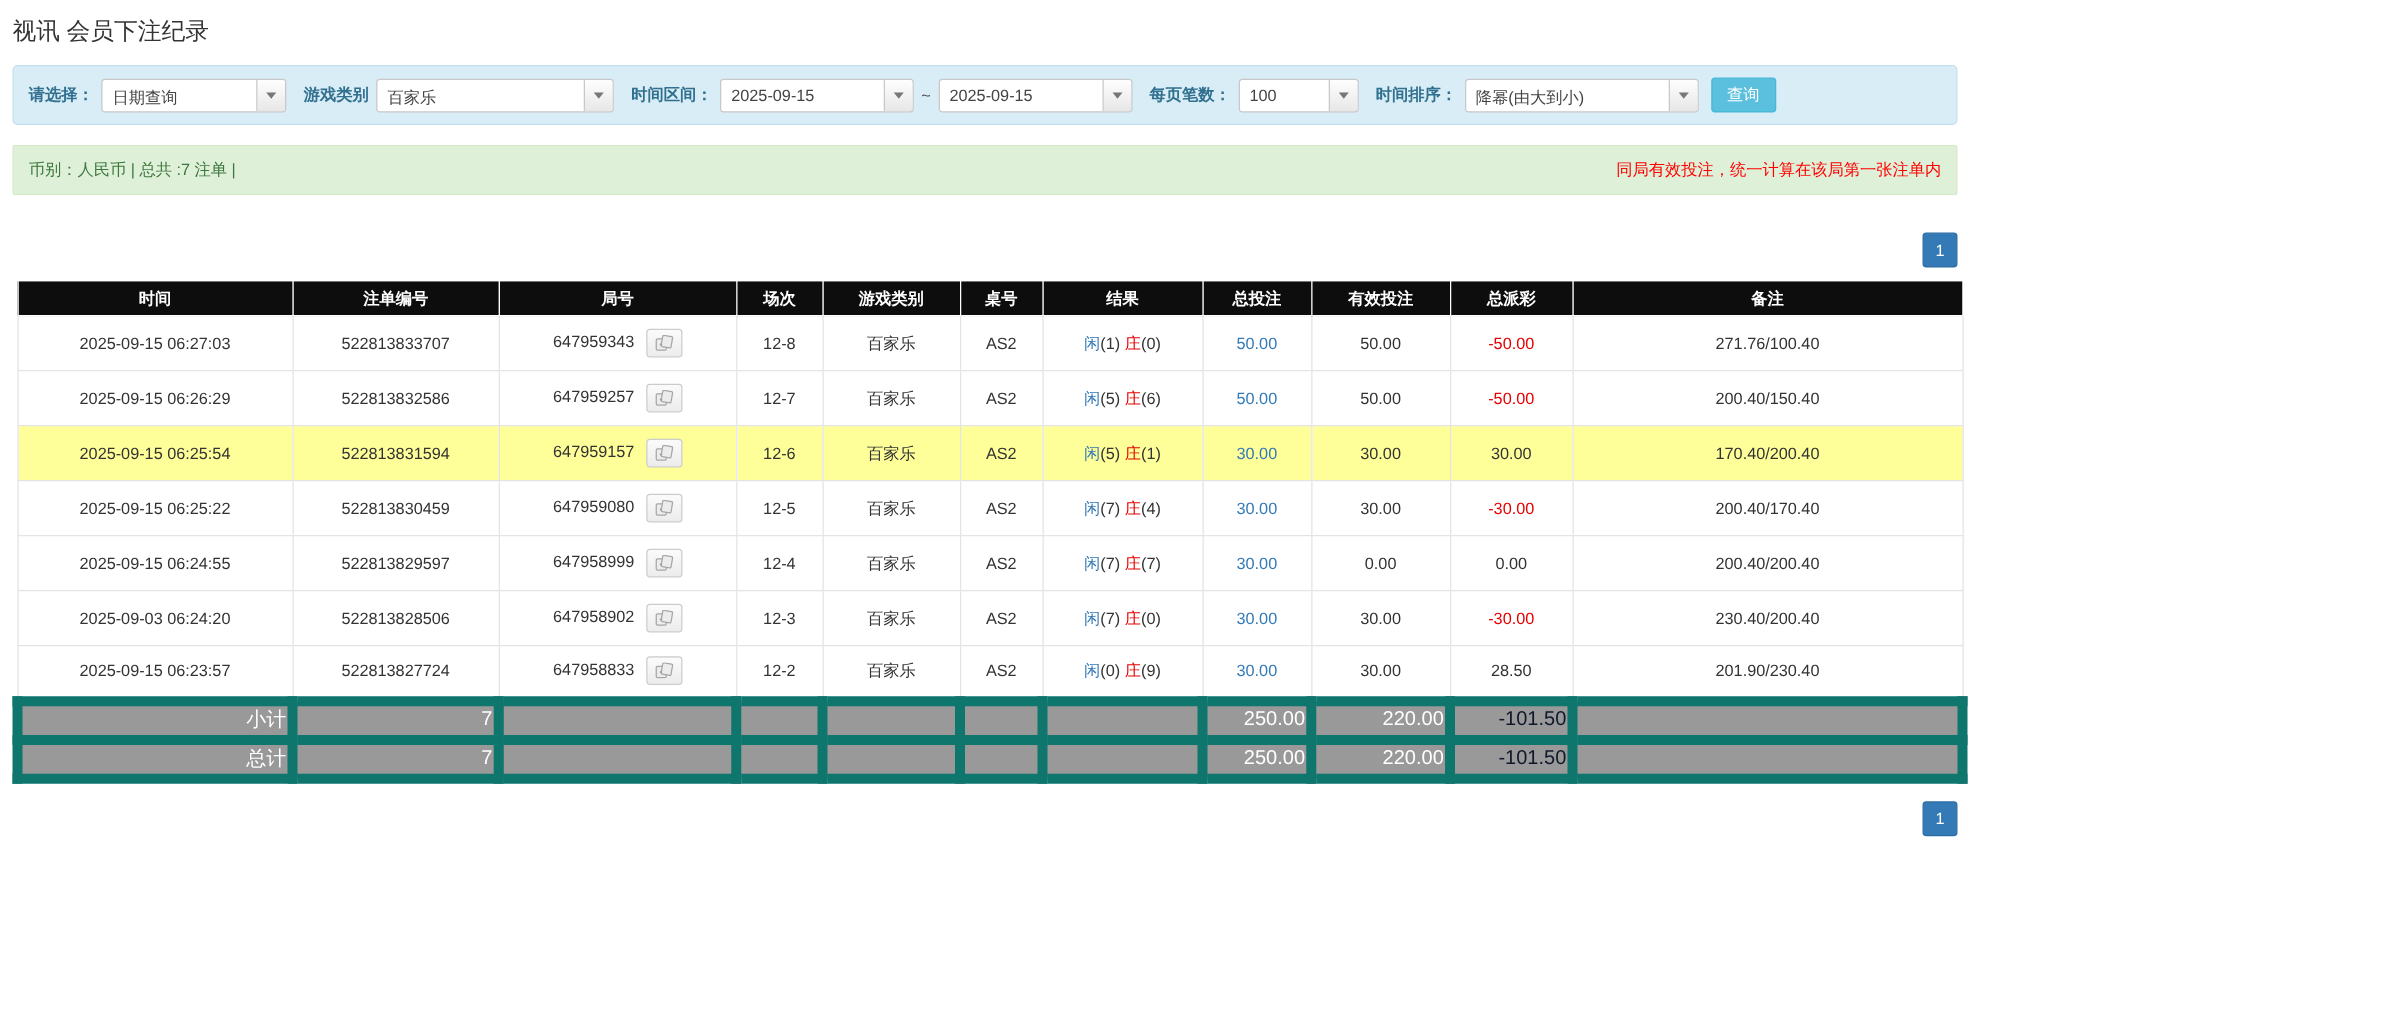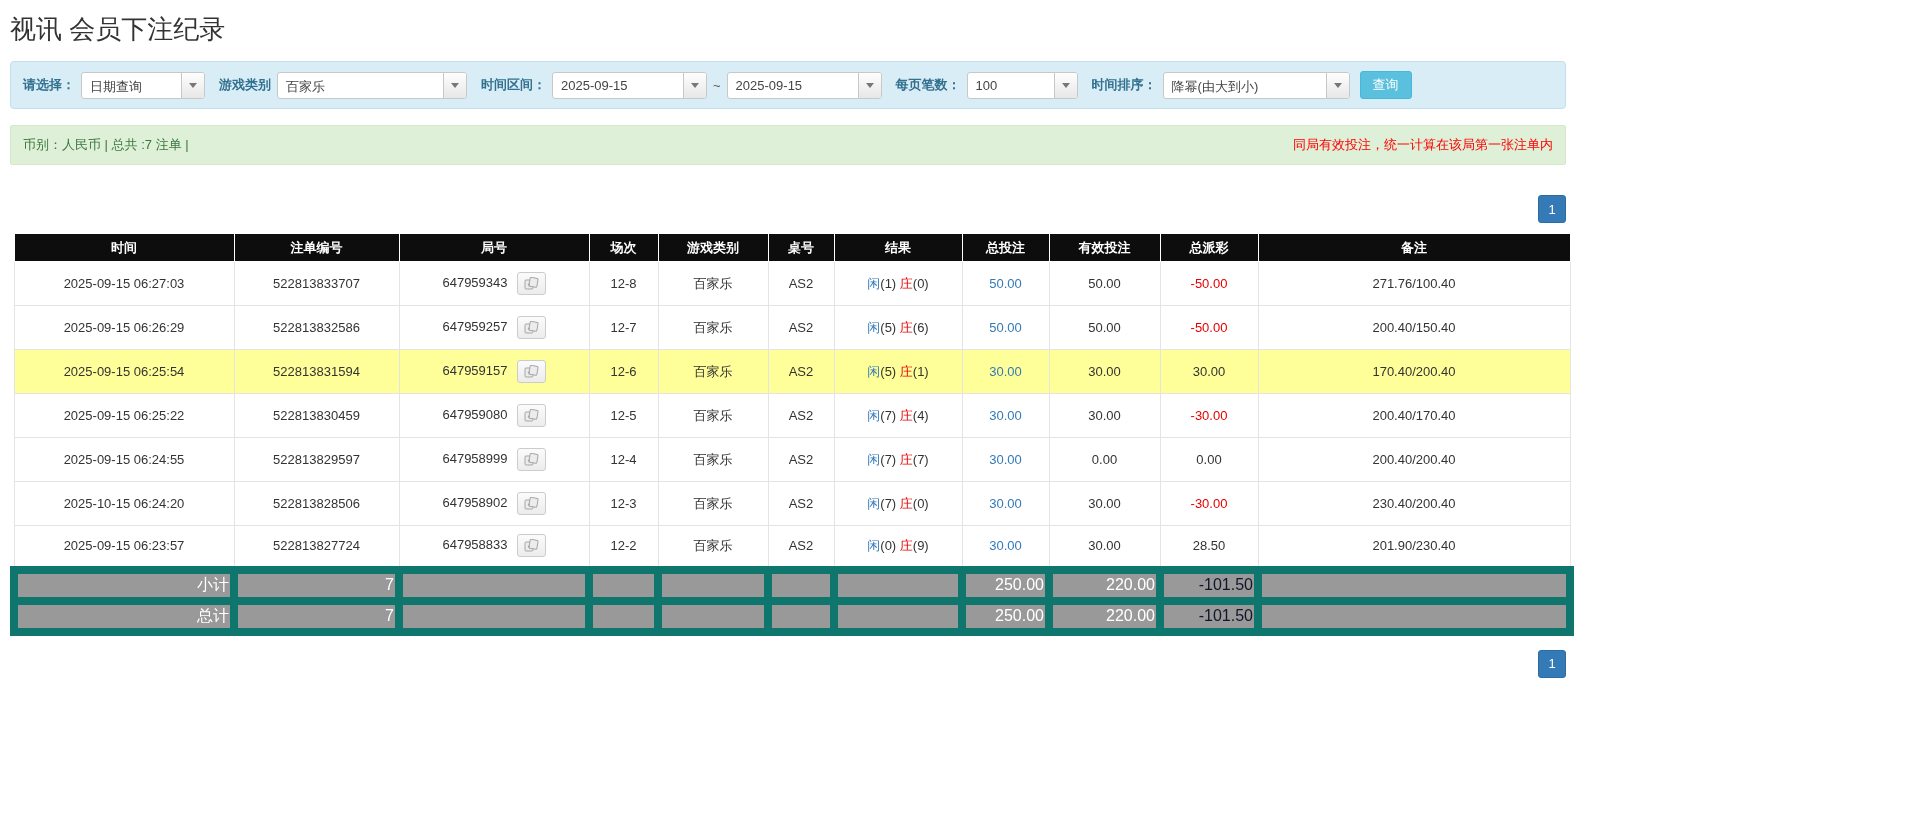--- a/index.html
+++ b/index.html
@@ -5,21 +5,21 @@
   * { box-sizing: border-box; }
   body {
     margin: 0;
     background: #ffffff;
     font-family: "Liberation Sans", sans-serif;
     color: #333;
   }
   .container { width: 1556px; margin: 6px 0 30px 10px; }
 
   .page-title {
-    font-size: 26px;
+    font-size: 19px;
     font-weight: 500;
     color: #333;
     margin: 12px 0 14px 0;
   }
 
   
   .filter-bar {
     background: #d9edf7;
     border: 1px solid #c3dfee;
     border-radius: 4px;
@@ -171,21 +171,21 @@
 </style>
 </head>
 <body>
 
 <div class="container">
 
   <h1 class="page-title">视讯 会员下注纪录</h1>
 
   <div class="filter-bar">
     <span class="f-label first">请选择：</span>
-    <div class="combo" style="width:124px">
+    <div class="combo" style="width:148px">
       <span class="combo-value">日期查询</span>
       <span class="combo-caret"></span>
     </div>
 
     <span class="f-label">游戏类别</span>
     <div class="combo" style="width:190px">
       <span class="combo-value">百家乐</span>
       <span class="combo-caret"></span>
     </div>
 
@@ -194,21 +194,21 @@
       <span class="combo-value">2025-09-15</span>
       <span class="combo-caret"></span>
     </div>
     <span class="tilde">~</span>
     <div class="combo" style="width:155px">
       <span class="combo-value">2025-09-15</span>
       <span class="combo-caret"></span>
     </div>
 
     <span class="f-label">每页笔数：</span>
-    <div class="combo" style="width:111px">
+    <div class="combo" style="width:96px">
       <span class="combo-value">100</span>
       <span class="combo-caret"></span>
     </div>
 
     <span class="f-label">时间排序：</span>
     <div class="combo" style="width:187px">
       <span class="combo-value">降幂(由大到小)</span>
       <span class="combo-caret"></span>
     </div>
 
@@ -353,21 +353,21 @@
           <td>12-4</td>
           <td>百家乐</td>
           <td>AS2</td>
           <td><span class="player">闲</span><span class="result-val">(7)</span> <span class="banker">庄</span><span class="result-val">(7)</span></td>
           <td><a class="link">30.00</a></td>
           <td>0.00</td>
           <td>0.00</td>
           <td>200.40/200.40</td>
         </tr>
         <tr>
-          <td>2025-10-15 06:24:20</td>
+          <td>2025-09-03 06:24:20</td>
           <td>522813828506</td>
           <td><span>647958902</span><button class="icon-btn">
               <svg width="15" height="13" viewBox="0 0 15 13">
                 <g fill="#ececec" stroke="#a6a6a6" stroke-width="1">
                   <rect x="1" y="3" width="8" height="9" rx="1"></rect>
                   <rect x="5.5" y="0.8" width="8" height="9" rx="1" transform="rotate(10 9.5 5.3)"></rect>
                 </g>
                 <circle cx="4.8" cy="7.5" r="1" fill="#a6a6a6"></circle>
               </svg>
             </button></td>

